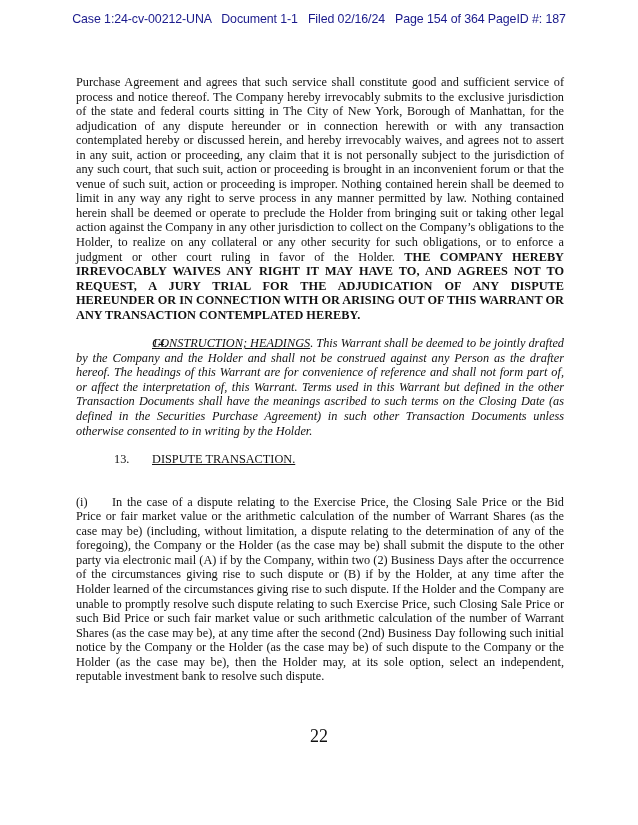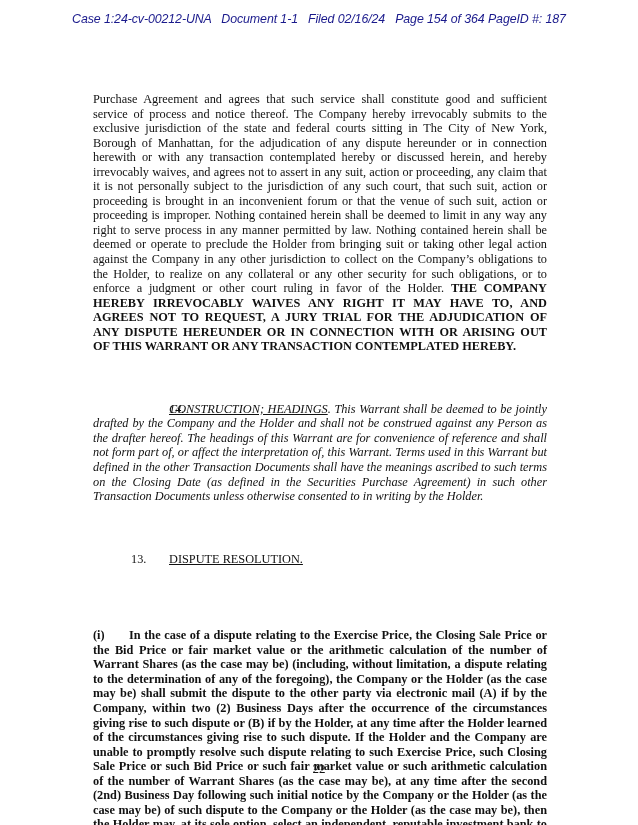--- a/index.html
+++ b/index.html
@@ -1,54 +1,54 @@
 <!DOCTYPE html>
 <html><head>
   <meta charset="utf-8">
   <style>
     html, body { margin: 0; padding: 0; background: #ffffff; }
     body { width: 638px; height: 825px; position: relative; overflow: hidden; }
     .header {
       position: absolute; top: 12px; left: 0; width: 638px; text-align: center;
       font-family: "Liberation Sans", sans-serif; font-size: 12.4px; color: #1a1a8c;
-      letter-spacing: -0.1px; white-space: pre; font-style: italic;
+      letter-spacing: -0.1px; white-space: pre;
     }
     .page {
       position: absolute; left: 76px; top: 75px; width: 488px;
       font-family: "Liberation Serif", serif; font-size: 12.3px; line-height: 14.55px; color: #111;
     }
-    p { margin: 17px; text-align: justify; }
+    p { margin: 0; text-align: justify; }
     .b { font-weight: bold; }
     .u { text-decoration: underline; }
     .gap { height: 14px; }
     .num { display: inline-block; width: 38px; }
     .ind1 { padding-left: 38px; }
-    .ind2 { padding-left: 74px; font-weight: bold; }
+    .ind2 { padding-left: 74px; }
     .heading { padding-left: 38px; text-align: left; }
     .subnum { display: inline-block; width: 36px; }
     .footer {
-      position: absolute; top: 761px; left: 0; width: 638px; text-align: center;
-      font-family: "Liberation Serif", serif; font-size: 13px; color: #111;
+      position: absolute; top: 726px; left: 0; width: 638px; text-align: center;
+      font-family: "Liberation Serif", serif; font-size: 18px; color: #111;
     }
   </style>
 </head>
 <body>
 
 <div class="header">Case 1:24-cv-00212-UNA   Document 1-1   Filed 02/16/24   Page 154 of 364 PageID #: 187</div>
 
 <div class="page">
   <p><span>Purchase Agreement and agrees that such service shall constitute good and sufficient service of process and notice thereof. The Company hereby irrevocably submits to the exclusive jurisdiction of the state and federal courts sitting in The City of New York, Borough of Manhattan, for the adjudication of any dispute hereunder or in connection herewith or with any transaction contemplated hereby or discussed herein, and hereby irrevocably waives, and agrees not to assert in any suit, action or proceeding, any claim that it is not personally subject to the jurisdiction of any such court, that such suit, action or proceeding is brought in an inconvenient forum or that the venue of such suit, action or proceeding is improper. Nothing contained herein shall be deemed to limit in any way any right to serve process in any manner permitted by law. Nothing contained herein shall be deemed or operate to preclude the Holder from bringing suit or taking other legal action against the Company in any other jurisdiction to collect on the Company’s obligations to the Holder, to realize on any collateral or any other security for such obligations, or to enforce a judgment or other court ruling in favor of the Holder. </span><span class="b">THE COMPANY HEREBY IRREVOCABLY WAIVES ANY RIGHT IT MAY HAVE TO, AND AGREES NOT TO REQUEST, A JURY TRIAL FOR THE ADJUDICATION OF ANY DISPUTE HEREUNDER OR IN CONNECTION WITH OR ARISING OUT OF THIS WARRANT OR ANY TRANSACTION CONTEMPLATED HEREBY.</span></p>
 
   <div class="gap"></div>
 
   <p class="ind1"><span class="num">14.</span><span class="u">CONSTRUCTION; HEADINGS</span><span>. This Warrant shall be deemed to be jointly drafted by the Company and the Holder and shall not be construed against any Person as the drafter hereof. The headings of this Warrant are for convenience of reference and shall not form part of, or affect the interpretation of, this Warrant. Terms used in this Warrant but defined in the other Transaction Documents shall have the meanings ascribed to such terms on the Closing Date (as defined in the Securities Purchase Agreement) in such other Transaction Documents unless otherwise consented to in writing by the Holder.</span></p>
 
   <div class="gap"></div>
 
-  <p class="heading"><span class="num">13.</span><span class="u">DISPUTE RESOLUTION.</span></p>
+  <p class="heading"><span class="num">13.</span><span class="u">DISPUTE TRANSACTION.</span></p>
 
   <div class="gap"></div>
 
 
   <div class="gap"></div>
 
   <p class="ind2" style="text-indent:0"><span class="subnum">(i)</span><span>In the case of a dispute relating to the Exercise Price, the Closing Sale Price or the Bid Price or fair market value or the arithmetic calculation of the number of Warrant Shares (as the case may be) (including, without limitation, a dispute relating to the determination of any of the foregoing), the Company or the Holder (as the case may be) shall submit the dispute to the other party via electronic mail (A) if by the Company, within two (2) Business Days after the occurrence of the circumstances giving rise to such dispute or (B) if by the Holder, at any time after the Holder learned of the circumstances giving rise to such dispute. If the Holder and the Company are unable to promptly resolve such dispute relating to such Exercise Price, such Closing Sale Price or such Bid Price or such fair market value or such arithmetic calculation of the number of Warrant Shares (as the case may be), at any time after the second (2nd) Business Day following such initial notice by the Company or the Holder (as the case may be) of such dispute to the Company or the Holder (as the case may be), then the Holder may, at its sole option, select an independent, reputable investment bank to resolve such dispute.</span></p>
 
   <div class="gap"></div>
 

